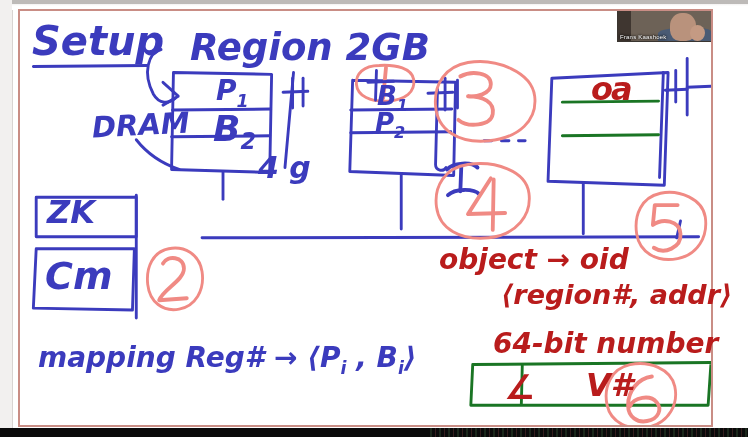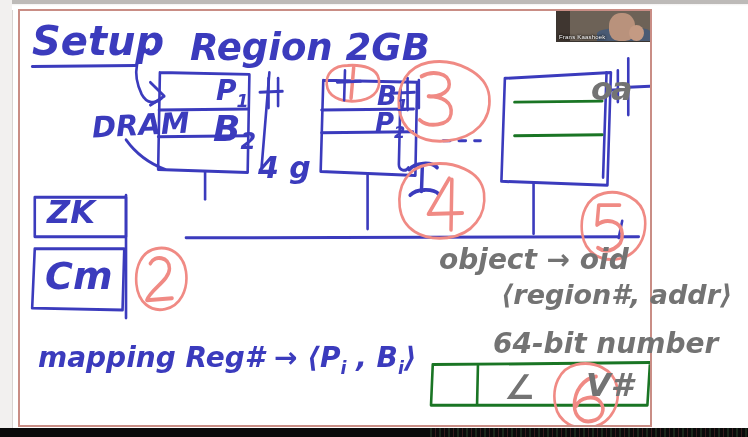--- a/index.html
+++ b/index.html
@@ -51,39 +51,39 @@
         #1d2b1d 0px, #1d2b1d 2px,
         #0a0a0a 2px, #0a0a0a 5px,
         #3a2020 5px, #3a2020 6px,
         #0a0a0a 6px, #0a0a0a 9px);
     opacity: .9;
   }
   
   .slide {
     position: absolute;
     left: 18px; top: 9px;
-    width: 634px; height: 418px;
+    width: 695px; height: 418px;
     background: #ffffff;
     border: 2px solid #c98d85;
     box-sizing: border-box;
   }
   .canvas {
     position: absolute;
     left: 0; top: 0;
     width: 100%; height: 100%;
   }
   
   .ink {
     position: absolute;
     white-space: nowrap;
     line-height: 1;
     user-select: none;
   }
   .ink-blue   { color: #3b3bbd; }
-  .ink-green  { color: #737373; }
+  .ink-green  { color: #b91c1c; }
 
   .hand {
     font-family: "DejaVu Sans", sans-serif;
     font-style: italic;
     font-weight: 700;
   }
   .sub {
     font-size: .62em;
     vertical-align: sub;
     font-style: italic;

